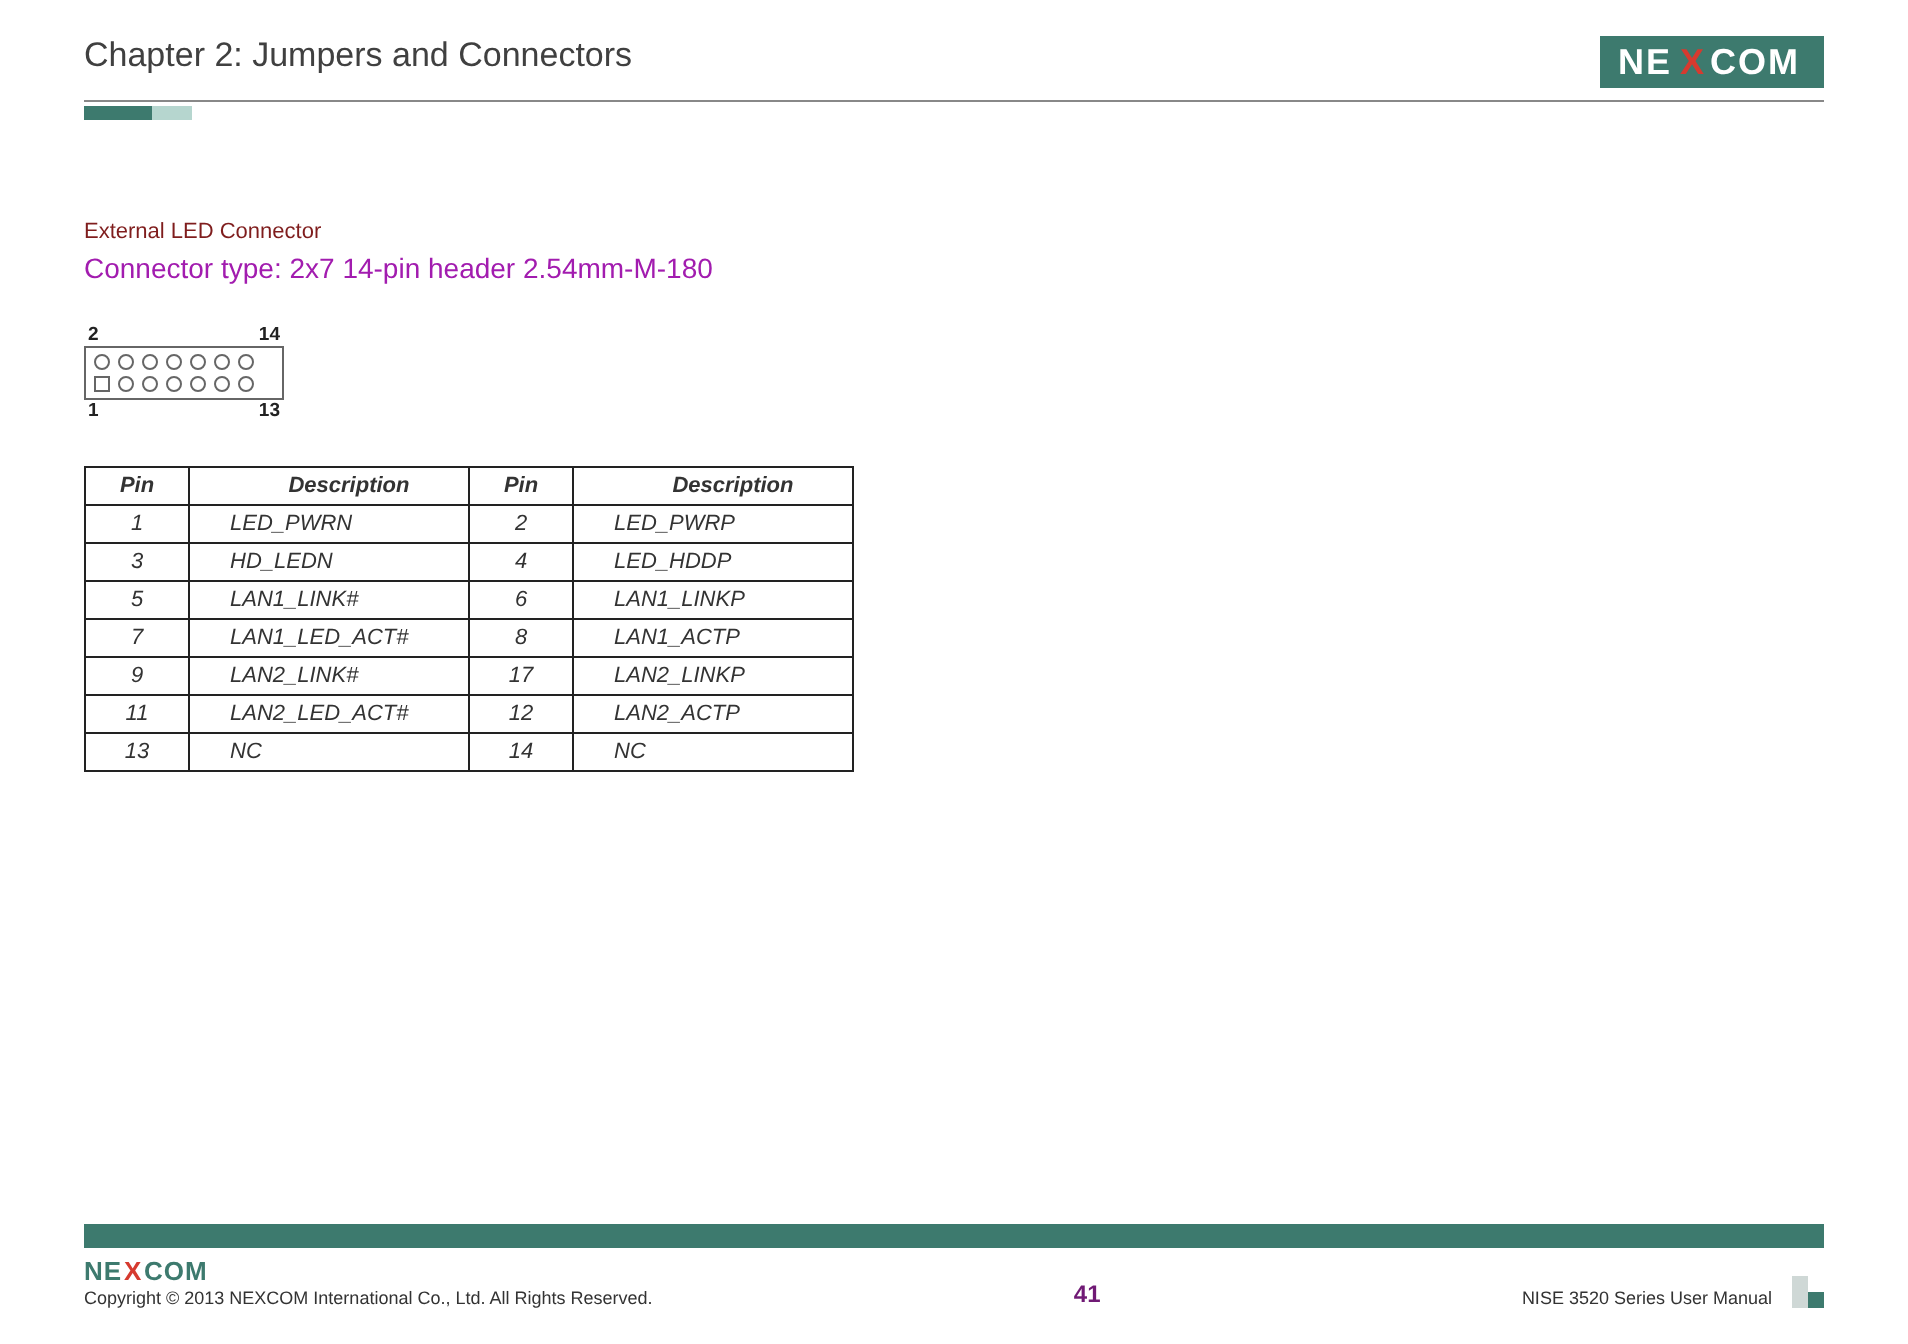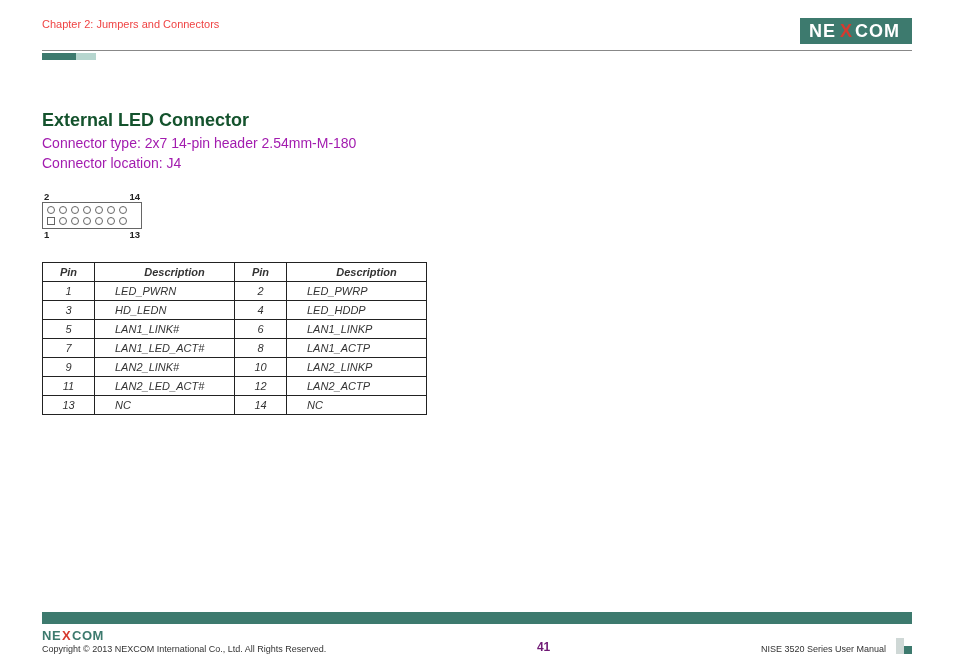--- a/index.html
+++ b/index.html
@@ -14,22 +14,22 @@
   }
   .page {
     padding: 18px 42px 0 42px;
   }
   .top-row {
     display: flex;
     justify-content: space-between;
     align-items: flex-start;
   }
   .chapter-title {
-    font-size: 11px;
-    color: #ef4444;
+    font-size: 17px;
+    color: #404040;
   }
   .logo-top, .logo-bottom {
     display: inline-flex;
     align-items: center;
     border-radius: 11px;
   }
   .hr-top {
     margin-top: 6px;
     border: none;
     border-top: 1px solid #888;
@@ -38,23 +38,23 @@
     display: flex;
     margin-top: 2px;
   }
   .accent-a { width: 34px; height: 7px; background: #3d7a6e; }
   .accent-b { width: 20px; height: 7px; background: #b6d6cf; }
 
   .content {
     margin-top: 50px;
   }
   .section-title {
-    font-size: 18px;
-    font-weight: bold;
-    color: #14532d;
+    font-size: 11px;
+    font-weight: normal;
+    color: #7f1d1d;
   }
   .type-line, .loc-line {
     font-size: 14px;
     color: #a21caf;
     margin-top: 4px;
   }
 
   .pin-diagram {
     margin-top: 20px;
     width: 100px;
@@ -151,24 +151,20 @@
     <div class="accent-a"></div>
       <div class="accent-b"></div>
   </div>
 
   <div class="content">
     <div class="section-title">External LED Connector</div>
     <div class="type-line">
       <span>Connector type:</span>
       <span>2x7 14-pin header 2.54mm-M-180</span>
     </div>
-    <div class="loc-line">
-      <span>Connector location:</span>
-      <span>J4</span>
-    </div>
 
     <div class="pin-diagram">
       <div class="labels">
         <span>2</span>
         <span>14</span>
       </div>
       <div class="pin-box">
         <div class="pin-row" id="row-even">
             <span></span>
             <span></span>
@@ -224,21 +220,21 @@
           </tr>
           <tr>
             <td class="col-pin">7</td>
             <td class="col-desc">LAN1_LED_ACT#</td>
             <td class="col-pin">8</td>
             <td class="col-desc">LAN1_ACTP</td>
           </tr>
           <tr>
             <td class="col-pin">9</td>
             <td class="col-desc">LAN2_LINK#</td>
-            <td class="col-pin">10</td>
+            <td class="col-pin">17</td>
             <td class="col-desc">LAN2_LINKP</td>
           </tr>
           <tr>
             <td class="col-pin">11</td>
             <td class="col-desc">LAN2_LED_ACT#</td>
             <td class="col-pin">12</td>
             <td class="col-desc">LAN2_ACTP</td>
           </tr>
           <tr>
             <td class="col-pin">13</td>

